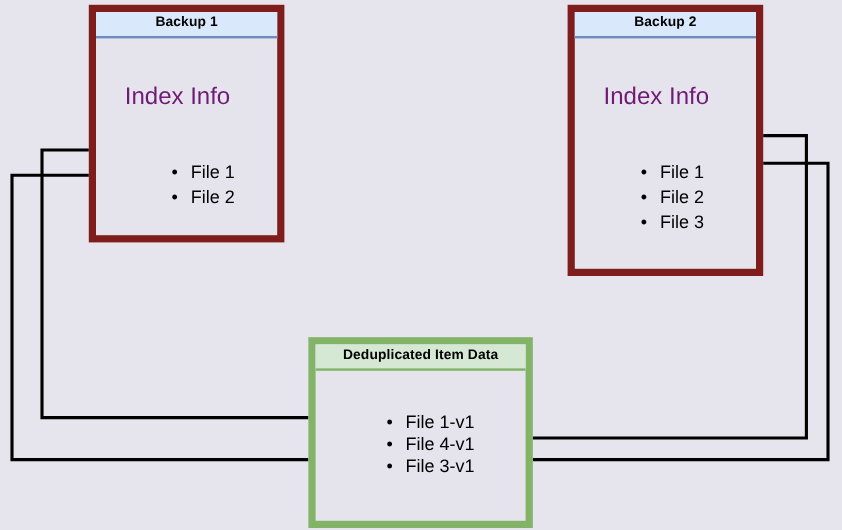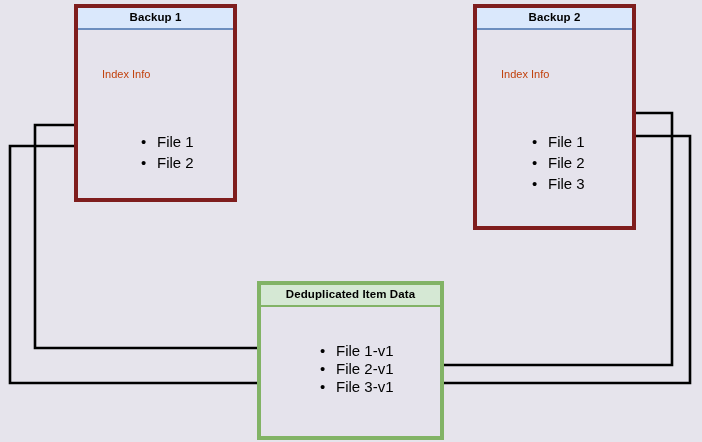--- a/index.html
+++ b/index.html
@@ -23,21 +23,21 @@
   .wires {
     position: absolute;
     left: 0; top: 0;
     width: 702px;
     height: 442px;
     pointer-events: none;
   }
   .node {
     position: absolute;
     box-sizing: border-box;
-    border: 4px solid #7f1d1d;
+    border: 6px solid #7f1d1d;
     background: #e5e3ec;
   }
   .node.green {
     border-color: #82b366;
   }
   .node-header {
     box-sizing: border-box;
     height: 22px;
     line-height: 19px;
     text-align: center;
@@ -52,22 +52,22 @@
     background: #d5e8d4;
     border-bottom-color: #82b366;
     text-align: center;
   }
   .node-body {
     position: relative;
     height: calc(100% - 22px);
   }
   .index-label {
     position: absolute;
-    font-size: 11px;
-    color: #c2410c;
+    font-size: 20px;
+    color: #701a75;
     white-space: nowrap;
   }
   .file-list {
     position: absolute;
     margin: 11px;
     padding: 0;
     list-style: none;
   }
   .file-list li {
     position: relative;
@@ -149,19 +149,19 @@
         <li>File 3</li>
       </ul>
     </div>
   </div>
 
   <div class="node green" id="dedup">
     <div class="node-header">Deduplicated Item Data</div>
     <div class="node-body">
       <ul class="file-list dedup-list">
         <li>File 1-v1</li>
-        <li>File 2-v1</li>
+        <li>File 4-v1</li>
         <li>File 3-v1</li>
       </ul>
     </div>
   </div>
 
 </div>
 
 </body></html>

